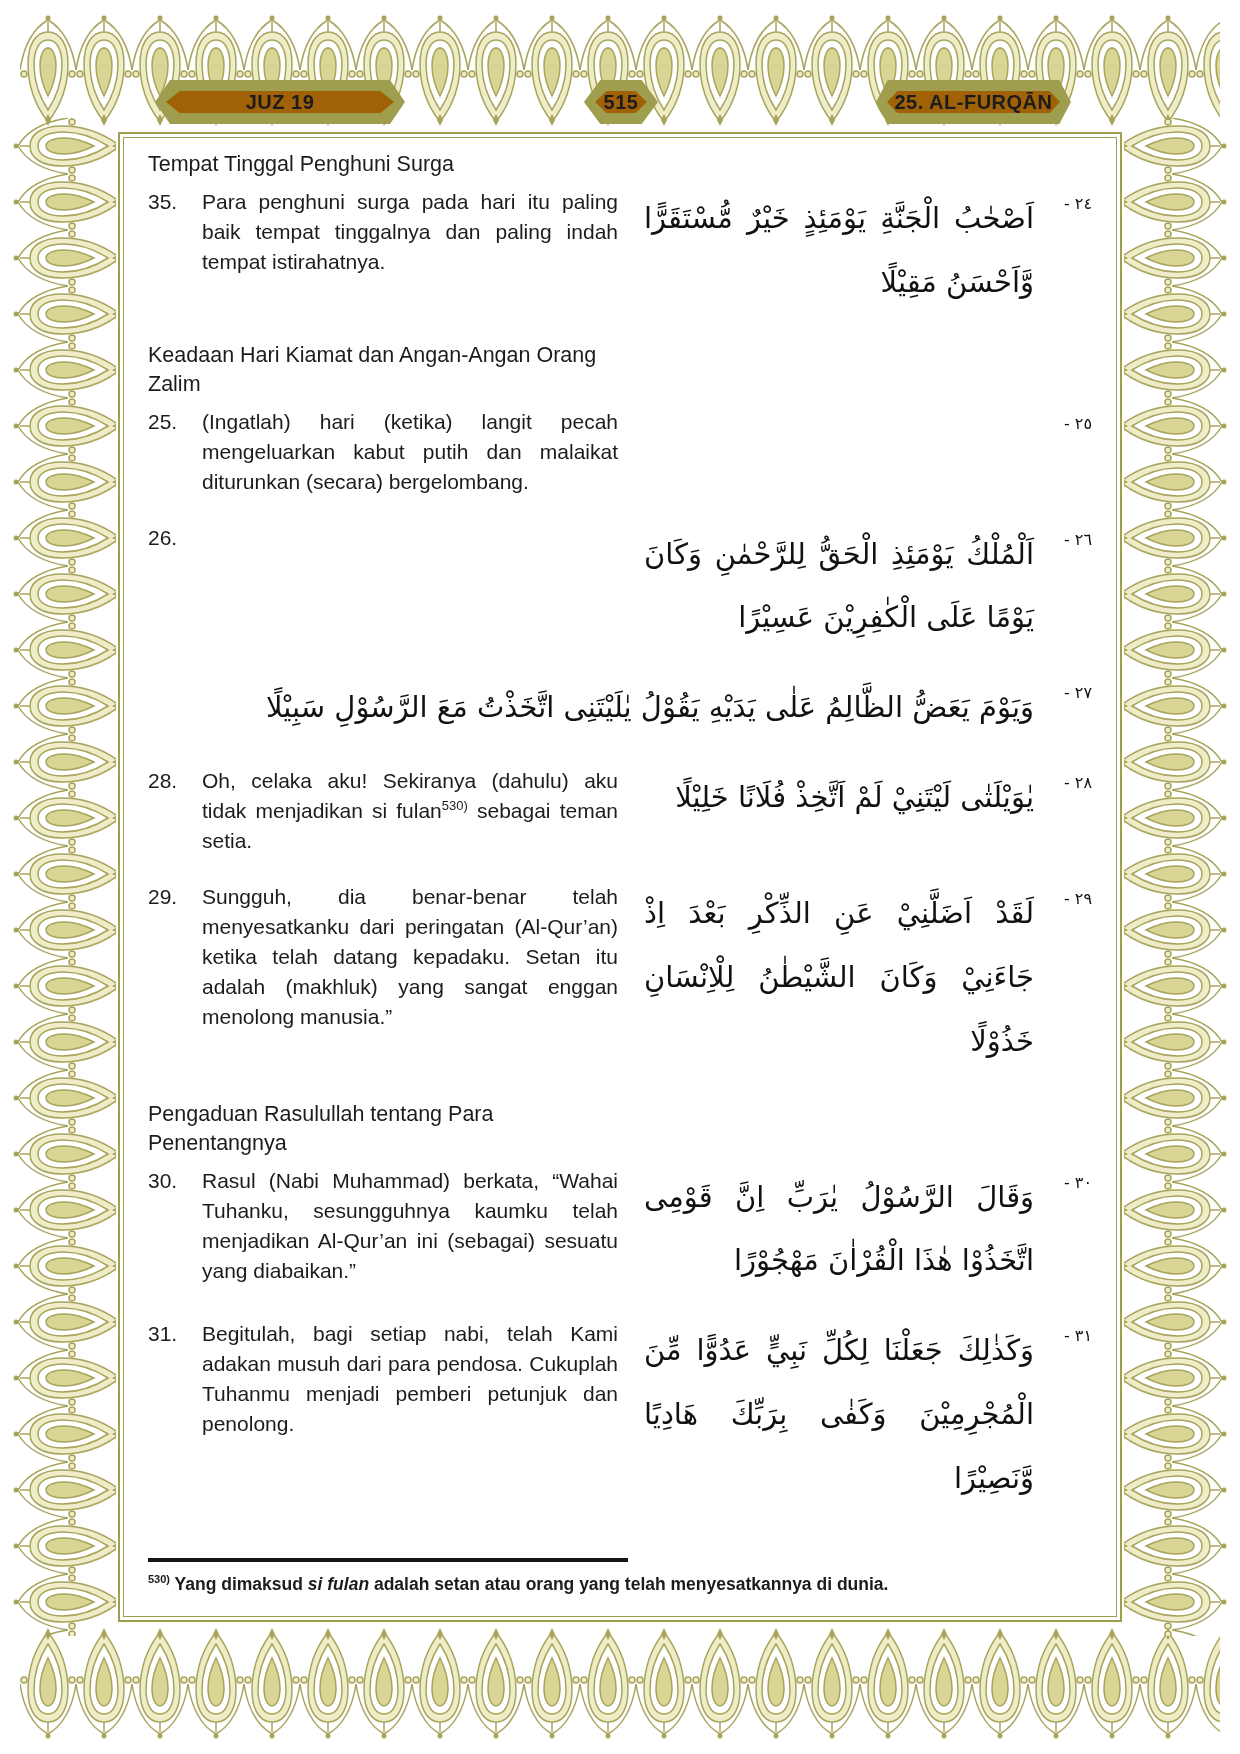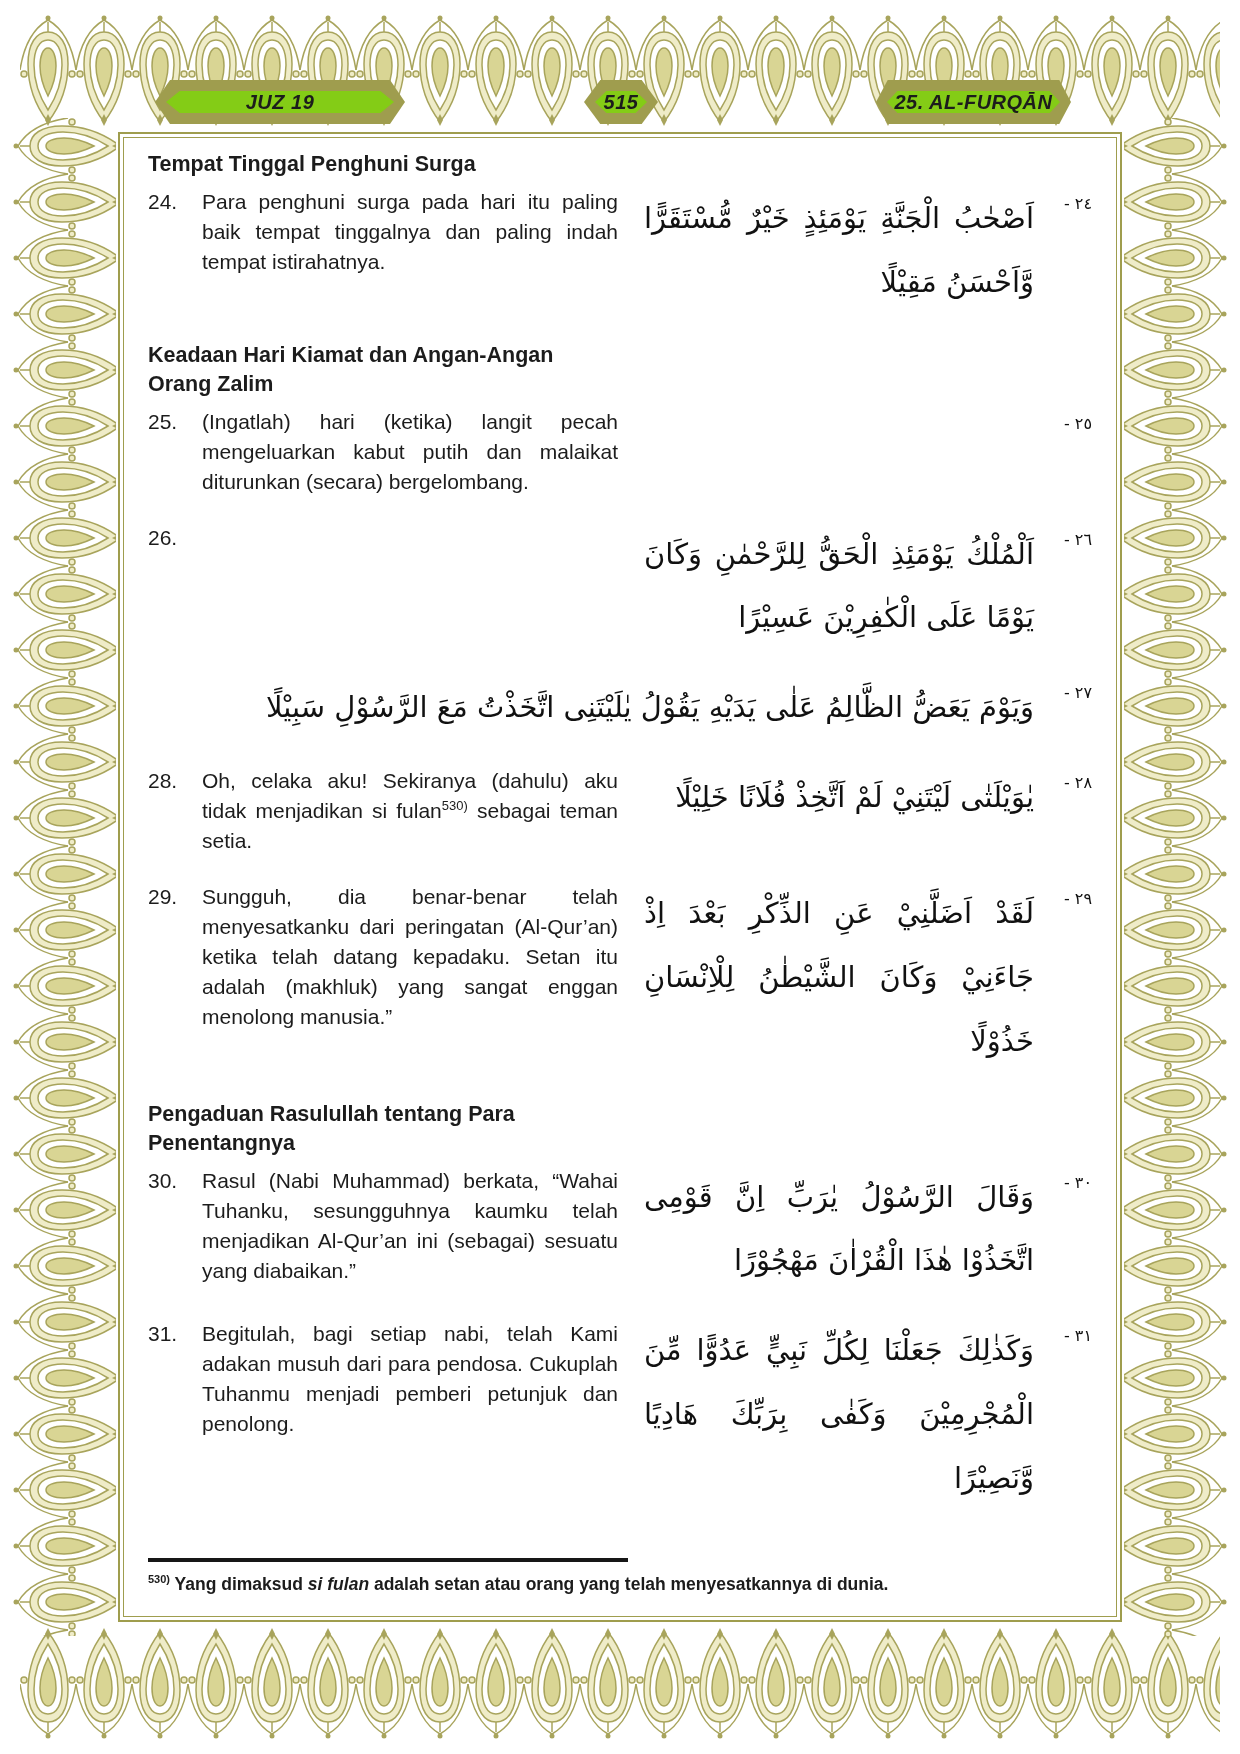--- a/index.html
+++ b/index.html
@@ -26,29 +26,29 @@
     border:2px solid var(--olive-dark);z-index:2;background:transparent;
   }
   .inner-frame::after{
     content:"";position:absolute;inset:3px;border:1px solid var(--olive-dark);
   }
   
   .badge{position:absolute;top:80px;height:44px;z-index:3;background:var(--olive-dark);display:flex;}
   .badge, .badge-inner{clip-path:polygon(6% 0,94% 0,100% 50%,94% 100%,6% 100%,0 50%);}
   .badge.small, .badge.small .badge-inner{clip-path:polygon(22% 0,78% 0,100% 50%,78% 100%,22% 100%,0 50%);}
   .badge-inner{
-    flex:1;margin:11px;background:#84cc16;display:flex;align-items:center;justify-content:center;
-    font-weight:bold;font-size:20px;letter-spacing:.5px;font-style:italic;
+    flex:1;margin:11px;background:#a16207;display:flex;align-items:center;justify-content:center;
+    font-weight:bold;font-size:20px;letter-spacing:.5px;
   }
   #juz-badge{left:155px;width:250px;}
   #page-badge{left:584px;width:74px;}
   #surah-badge{left:876px;width:195px;}
   
   .content{position:absolute;left:148px;top:150px;width:944px;z-index:4;}
-  .heading{width:470px;font-weight:bold;font-size:21.5px;line-height:1.35;margin-bottom:8px;}
+  .heading{width:470px;font-weight:normal;font-size:21.5px;line-height:1.35;margin-bottom:8px;}
   .vrow{display:flex;gap:26px;align-items:flex-start;margin-bottom:26px;}
   .ind{width:470px;flex:0 0 470px;display:flex;gap:10px;}
   .vnum{flex:0 0 44px;font-size:21px;line-height:1.43;}
   .vtext{flex:1;font-size:21px;line-height:1.43;text-align:justify;}
   .vtext sup{font-size:13px;line-height:0;}
   .ar{
     flex:1;direction:rtl;position:relative;padding-right:58px;
     font-family:"DejaVu Sans",sans-serif;font-size:29px;line-height:2.2;
     text-align:justify;color:#111;
   }
@@ -201,21 +201,21 @@
 <div id="surah-badge" class="badge">
   <div class="badge-inner">25. AL-FURQĀN</div>
 </div>
 
 <div class="content">
 
   <div class="heading">Tempat Tinggal Penghuni Surga</div>
 
   <div class="vrow">
     <div class="ind">
-      <span class="vnum">24.</span>
+      <span class="vnum">35.</span>
       <div class="vtext">Para penghuni surga pada hari itu paling baik tempat tinggalnya dan paling indah tempat istirahatnya.</div>
     </div>
     <div class="ar" dir="rtl">
       <span class="marker">٢٤ -</span>
       <span>اَصْحٰبُ الْجَنَّةِ يَوْمَئِذٍ خَيْرٌ مُّسْتَقَرًّا وَّاَحْسَنُ مَقِيْلًا</span>
     </div>
   </div>
 
   <div class="heading">Keadaan Hari Kiamat dan Angan-Angan Orang Zalim</div>
 

